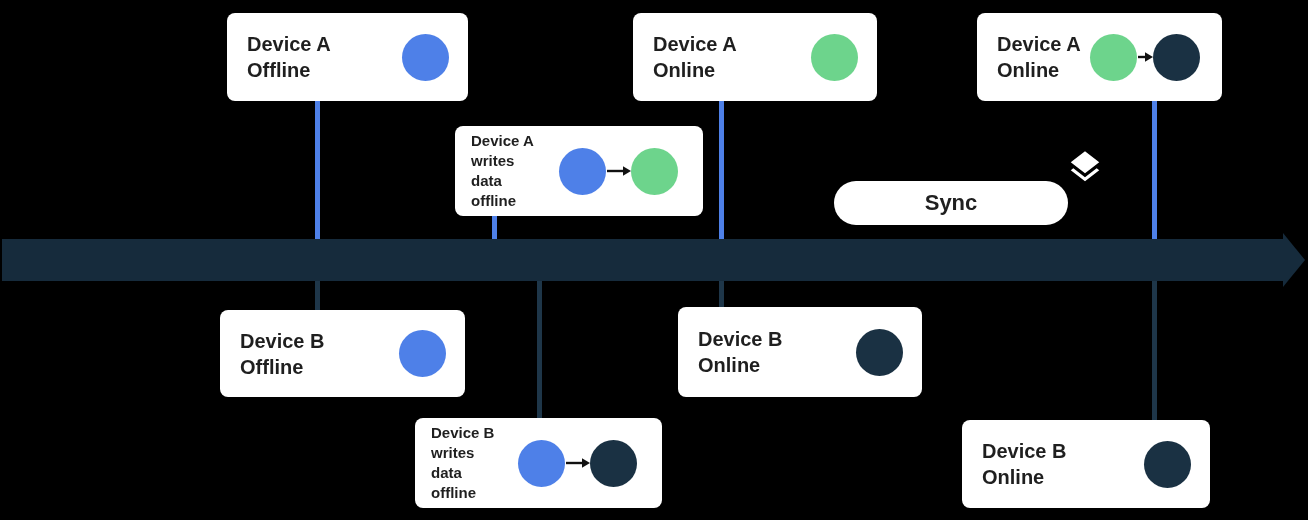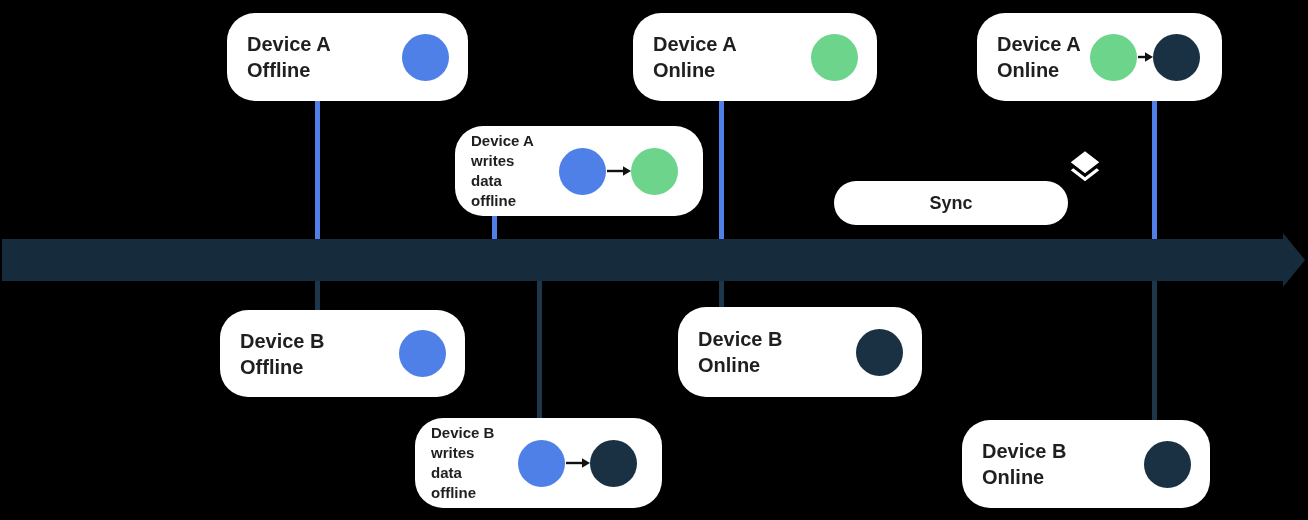--- a/index.html
+++ b/index.html
@@ -2,42 +2,42 @@
 <html style="--background: #000000; --card-bg: #ffffff; --card-text: #1f1f1f; --blue: #4E80E8; --green: #6DD48C; --navy: #1A3143; --timeline: #162B3C; --connector-navy: #1E3649; --arrow-ink: #111111; --icon-white: #ffffff;"><head>
 <meta charset="utf-8">
 <style>
   html,body{margin:0;padding:0;background:#000;}
   .stage{
     position:relative;width:1308px;height:520px;overflow:hidden;
     background:var(--background,#000);
     font-family:"Liberation Sans",sans-serif;
   }
   .card{
-    position:absolute;background:var(--card-bg,#fff);border-radius:28px;
+    position:absolute;background:var(--card-bg,#fff);border-radius:8px;
     display:flex;align-items:center;box-sizing:border-box;
     color:var(--card-text,#1f1f1f);z-index:3;
   }
   .card .label{
     white-space:pre-line;font-weight:600;flex:1 1 auto;
   }
   .card-lg .label{font-size:20px;line-height:26px;padding-left:20px;}
   .card-sm .label{font-size:15px;line-height:20px;padding-left:16px;}
   .dots{display:flex;align-items:center;flex:0 0 auto;}
   .card-lg .dots{margin-right:19px;}
   .card-sm .dots{margin-right:25px;}
   .dot{width:47px;height:47px;border-radius:50%;flex:0 0 auto;display:block;}
   .flow-arrow{flex:0 0 auto;display:block;}
   .connector{position:absolute;width:5px;z-index:1;}
   .connector.blue{background:var(--blue,#4E80E8);}
   .connector.navy{background:var(--connector-navy,#1E3649);}
   .timeline{position:absolute;left:0;top:230px;z-index:2;display:block;}
   .pill{
     position:absolute;background:var(--card-bg,#fff);border-radius:22px;
     display:flex;align-items:center;justify-content:center;z-index:3;
-    color:var(--card-text,#1f1f1f);font-size:18px;font-weight:600;
+    color:var(--card-text,#1f1f1f);font-size:22px;font-weight:600;
   }
   .layers{position:absolute;z-index:4;display:block;}
 </style>
 </head>
 <body>
 
 <div class="stage">
 
   <div class="connector blue" style="left:315px;top:100px;height:140px"></div>
   <div class="connector blue" style="left:492px;top:212px;height:28px"></div>

